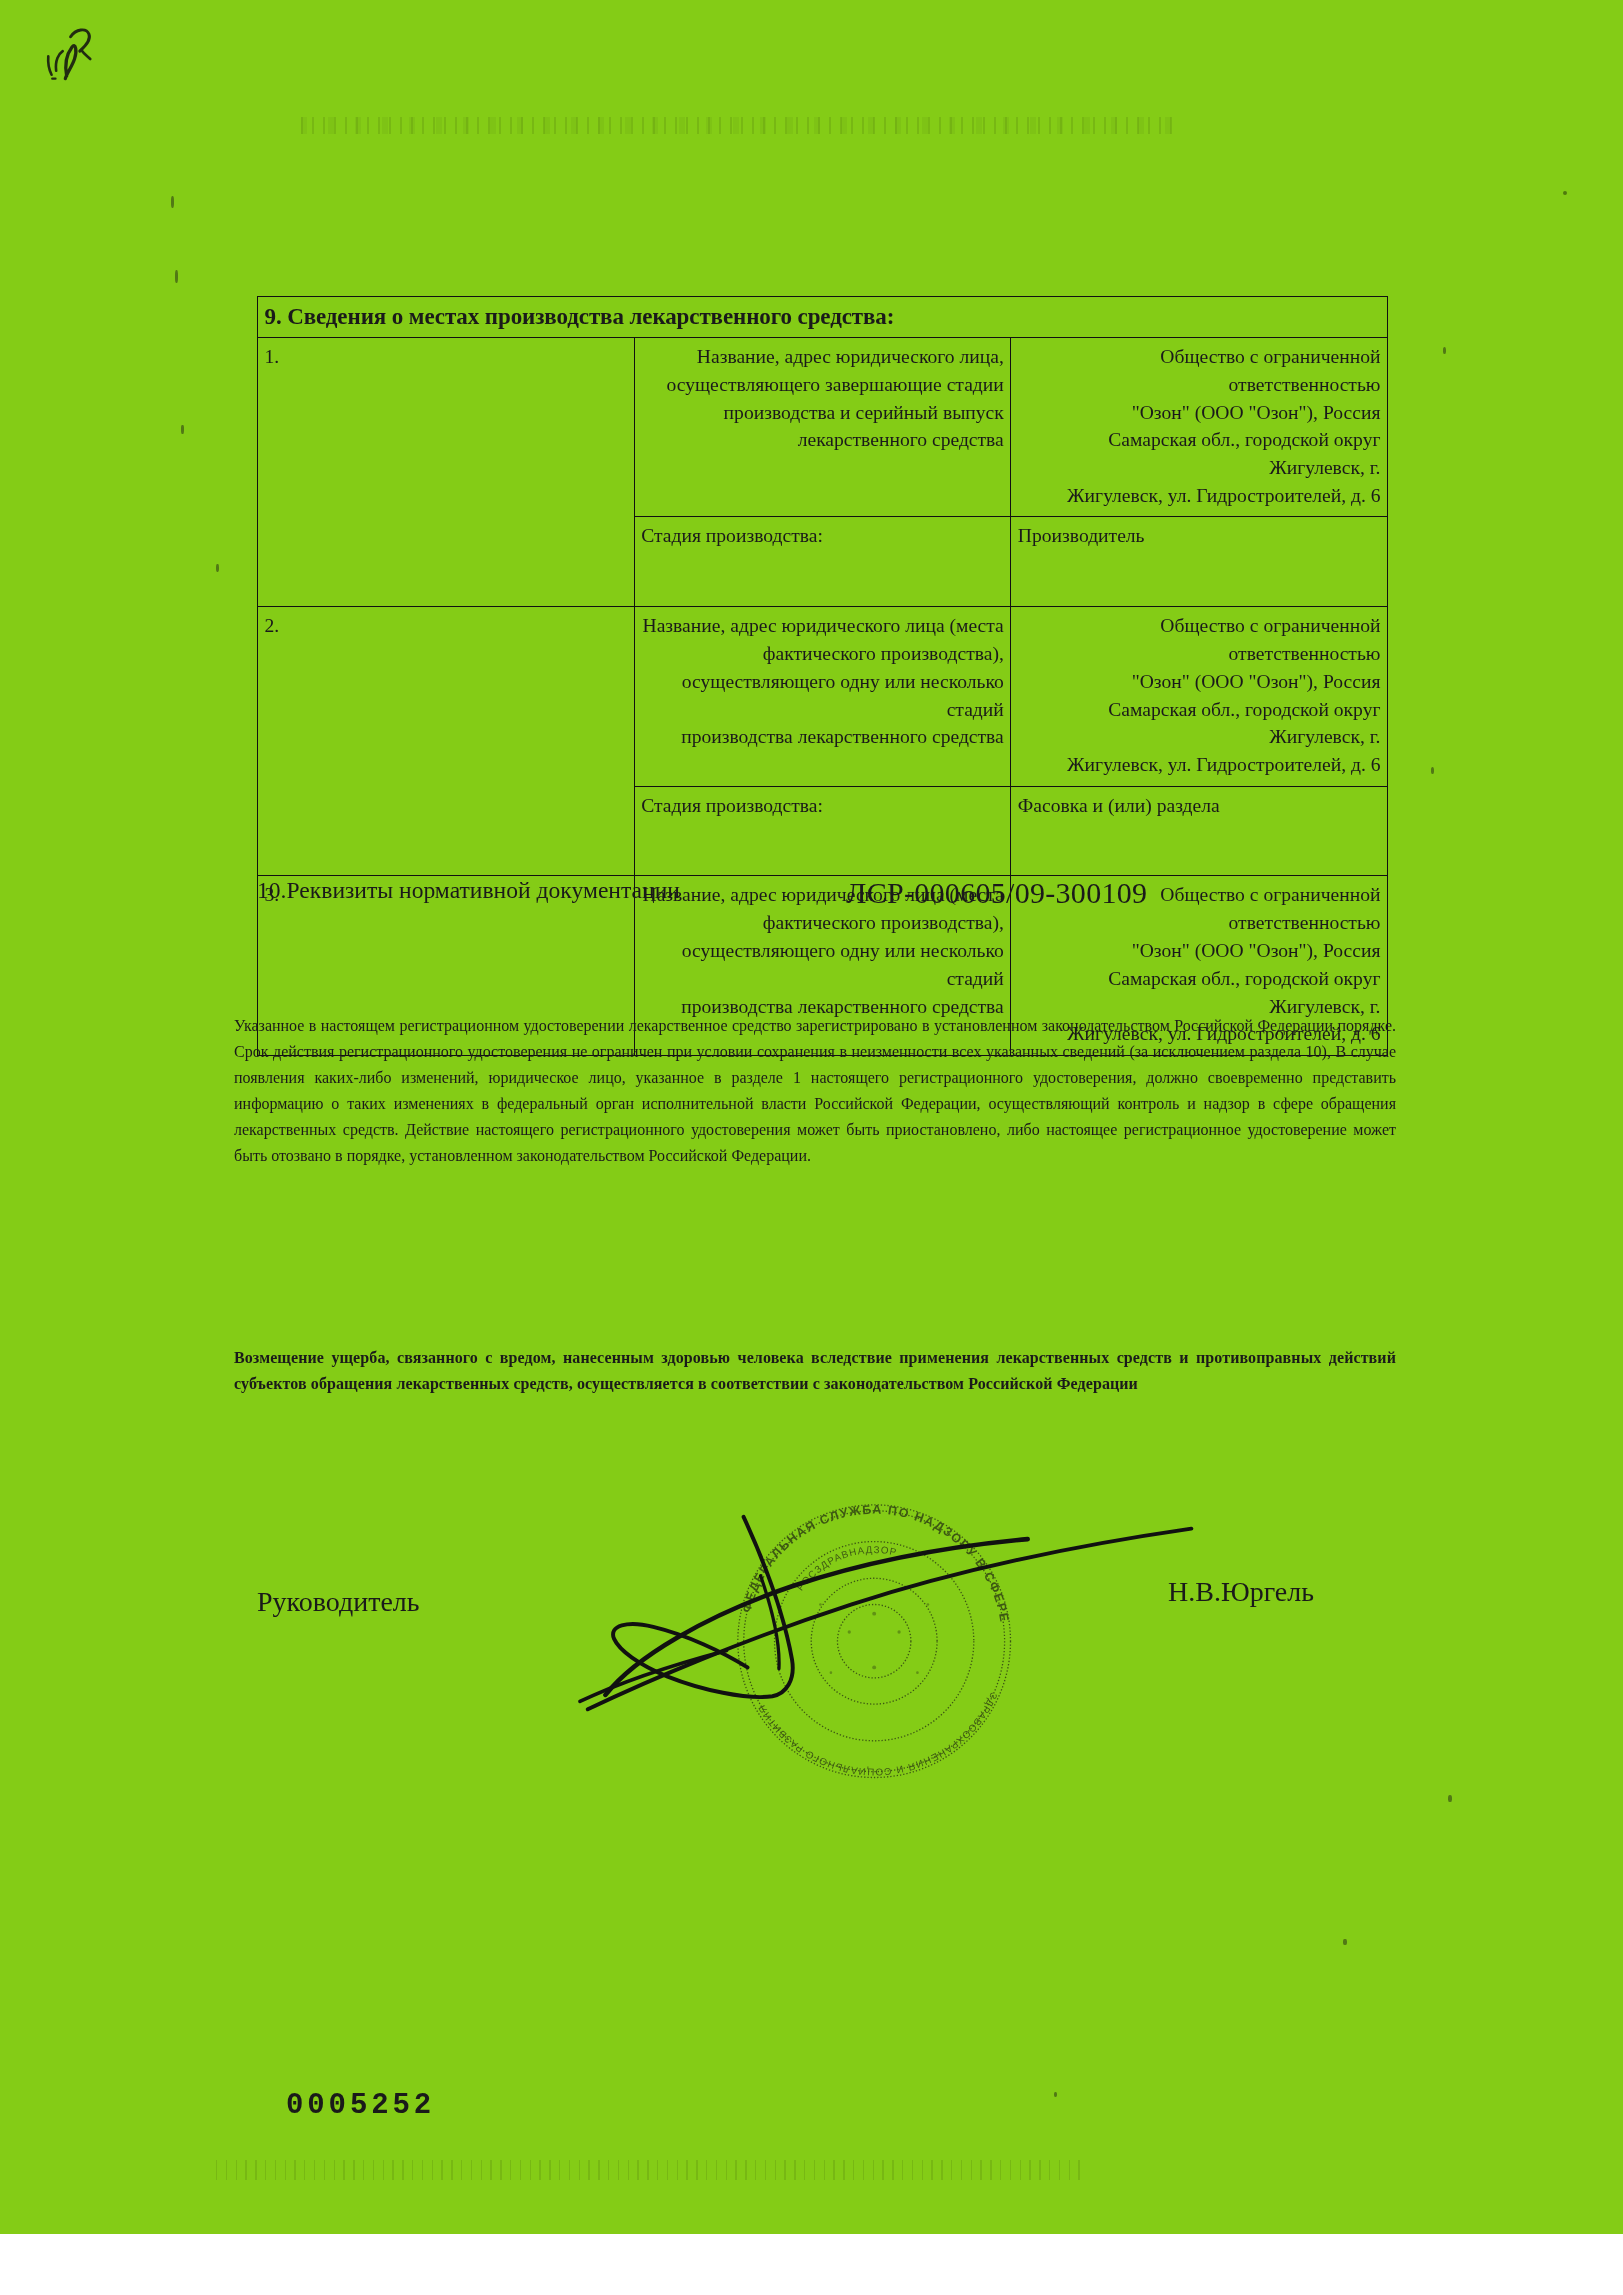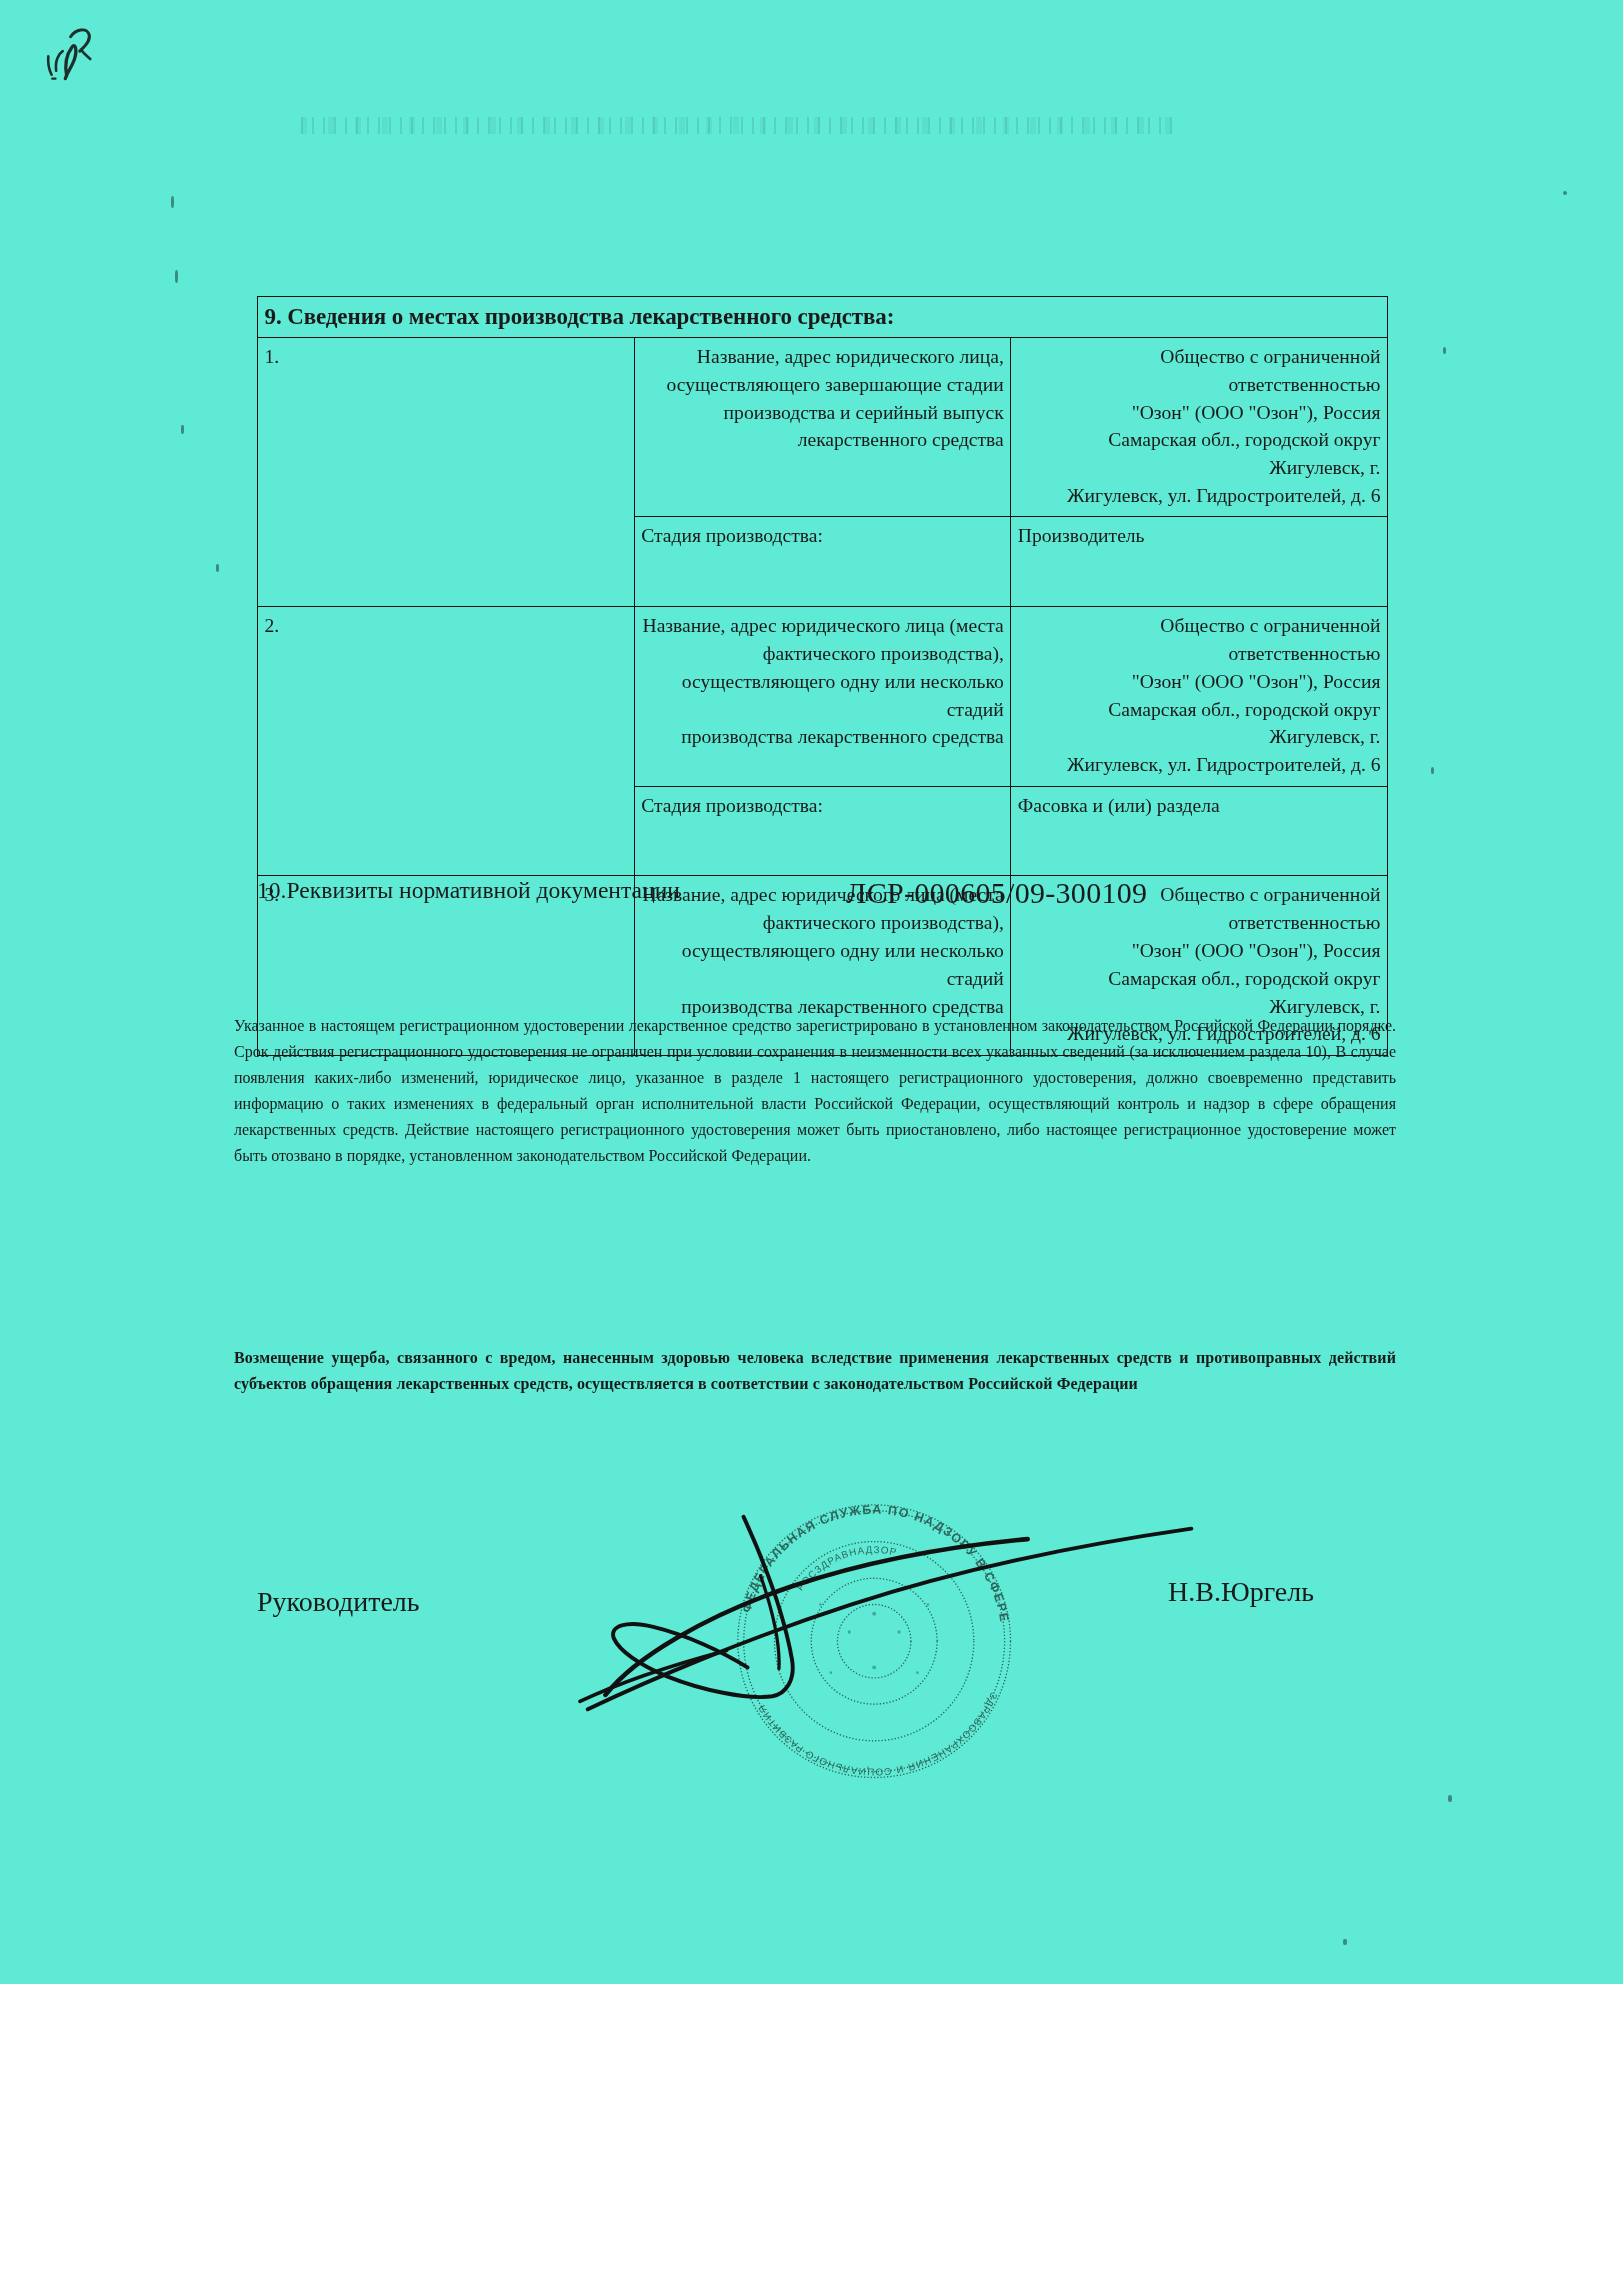--- a/index.html
+++ b/index.html
@@ -8,22 +8,22 @@
     padding: 0;
     background: #ffffff;
   }
   body {
     font-family: "Liberation Serif", "DejaVu Serif", serif;
     color: #1a1a1a;
   }
   .page {
     position: relative;
     width: 1623px;
-    height: 1984px;
-    background: #5eead4;
+    height: 2234px;
+    background: #84cc16;
     overflow: hidden;
   }
   .corner-scribble {
     position: absolute;
     left: 26px;
     top: 13px;
     width: 118px;
     height: 92px;
     opacity: .85;
   }

